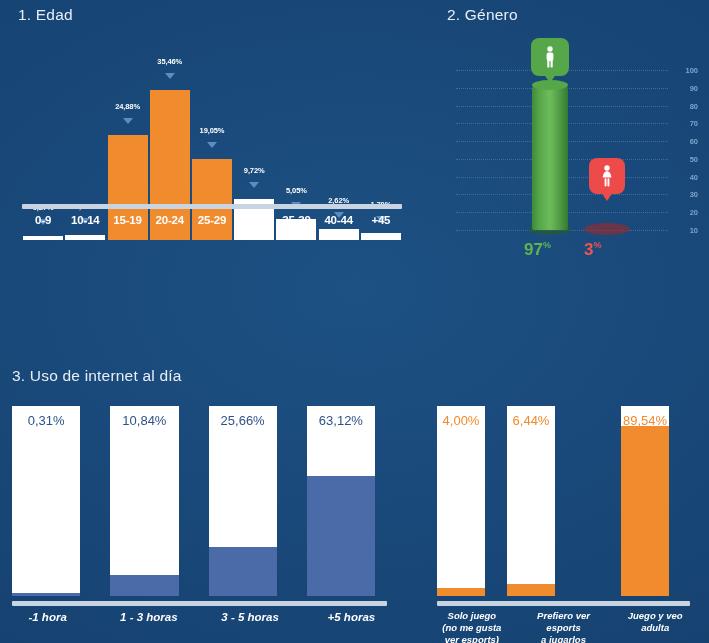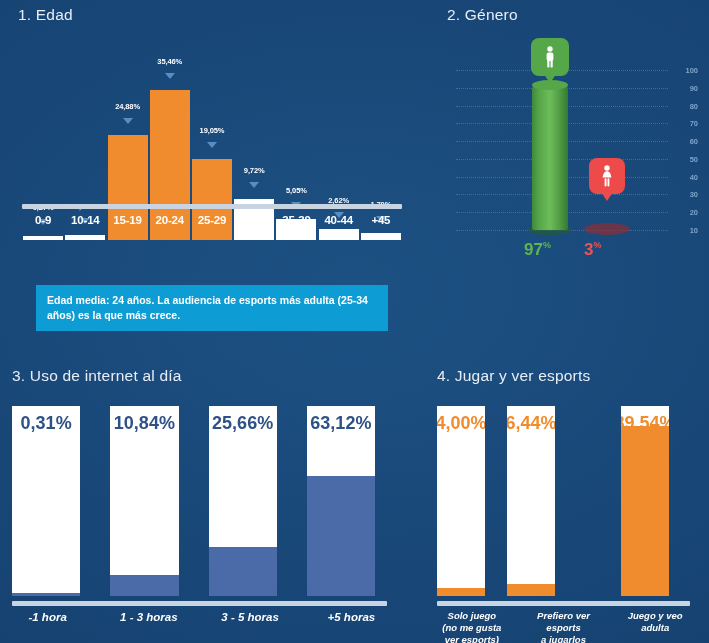--- a/index.html
+++ b/index.html
@@ -233,22 +233,22 @@
   }
   .cont-fill {
     position: absolute; left: 0; right: 0; bottom: 0;
     background: #4a6ba8;
   }
   #plot4 .cont-fill { background: #f08b2e; }
   .cont-val {
     position: absolute;
     top: 7px; left: 50%;
     transform: translateX(-50%);
-    font-size: 18px;
-    font-weight: bold;
+    font-size: 13px;
+    font-weight: normal;
     color: #2e5288;
     white-space: nowrap;
     z-index: 2;
   }
   #plot4 .cont-val { color: #f08b2e; }
 
   .cont-axis { position: absolute; height: 5px; background: #c9d4e2; border-radius: 1px; }
   #axis3 { left: 12px; top: 241px; width: 375px; }
   #axis4 { left: 17px; top: 241px; width: 253px; }
 
@@ -327,23 +327,20 @@
         <span>0-9</span>
         <span>10-14</span>
         <span>15-19</span>
         <span>20-24</span>
         <span>25-29</span>
         <span>30-34</span>
         <span>35-39</span>
         <span>40-44</span>
         <span>+45</span>
       </div>
-    <div class="caption" id="cap1">
-      <span>Edad media: 24 años. La audiencia de esports más adulta (25-34 años) es la que más crece.</span>
-    </div>
   </div>
 
   <div class="section" id="sec2">
     <div class="sec-title">2. Género</div>
     <div class="gen-plot">
       <div class="gen-grid" id="gen-grid">
           <div class="gen-gridrow" style="top: 0px;"></div>
           <div class="gen-gridrow" style="top: 17.7778px;"></div>
           <div class="gen-gridrow" style="top: 35.5556px;"></div>
           <div class="gen-gridrow" style="top: 53.3333px;"></div>
@@ -439,21 +436,20 @@
         <div class="tick" style="flex: 1 1 0px; margin-right: 30px;">
           <div>3 - 5 horas</div>
         </div>
         <div class="tick" style="flex: 1 1 0px; margin-right: 0px;">
           <div>+5 horas</div>
         </div>
       </div>
   </div>
 
   <div class="section" id="sec4">
-    <div class="sec-title">4. Jugar y ver esports</div>
     <div class="cont-plot" id="plot4">
       <div class="cont-row" id="row4">
           <div class="cont-col" style="flex: 1 1 0px; margin-right: 22px;">
             <div class="cont-box">
               <div class="cont-fill" style="height: 7.6px;"></div>
               <div class="cont-val">4,00%</div>
             </div>
           </div>
           <div class="cont-col" style="flex: 1 1 0px; margin-right: 22px;">
             <div class="cont-box">

